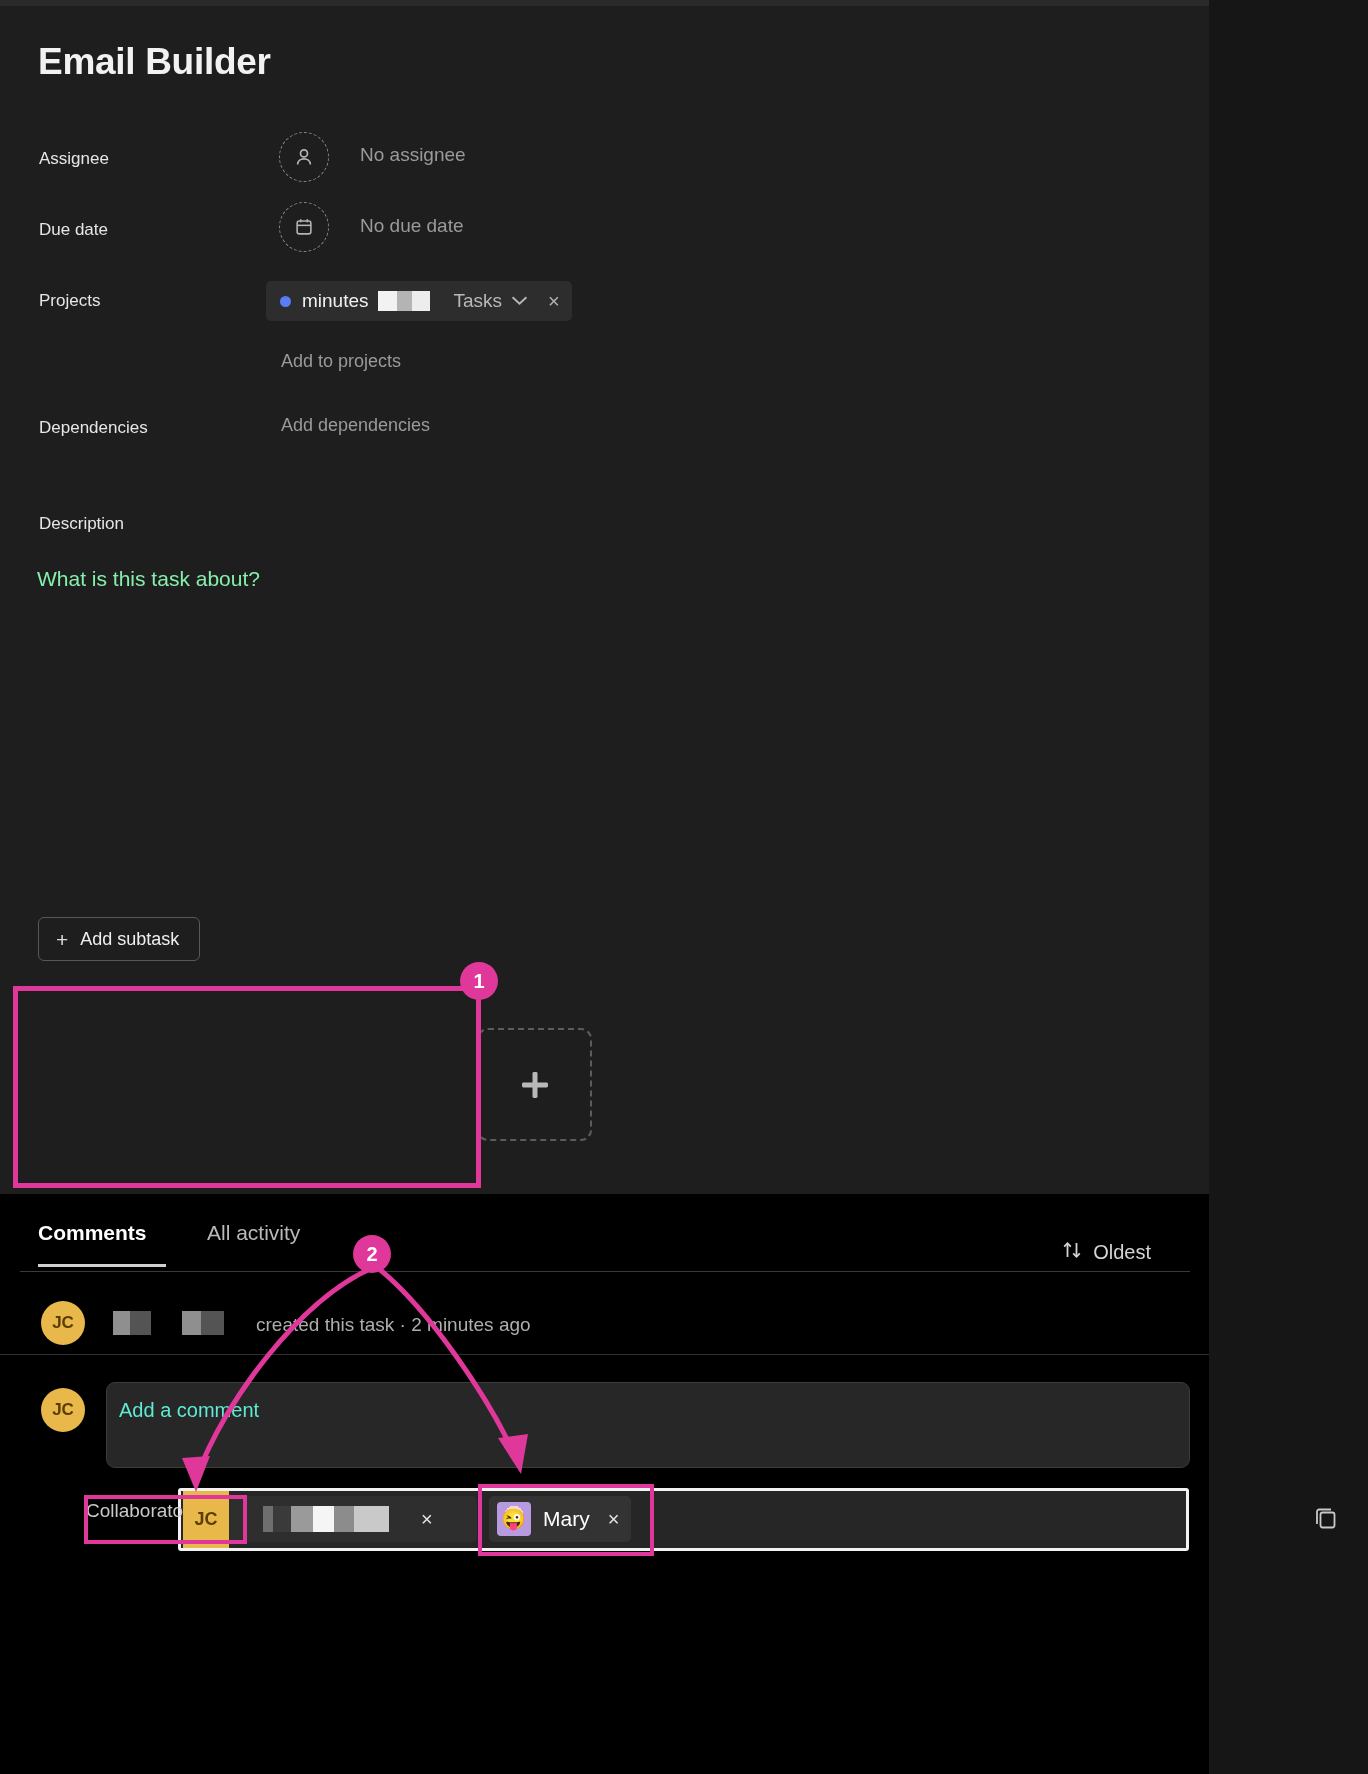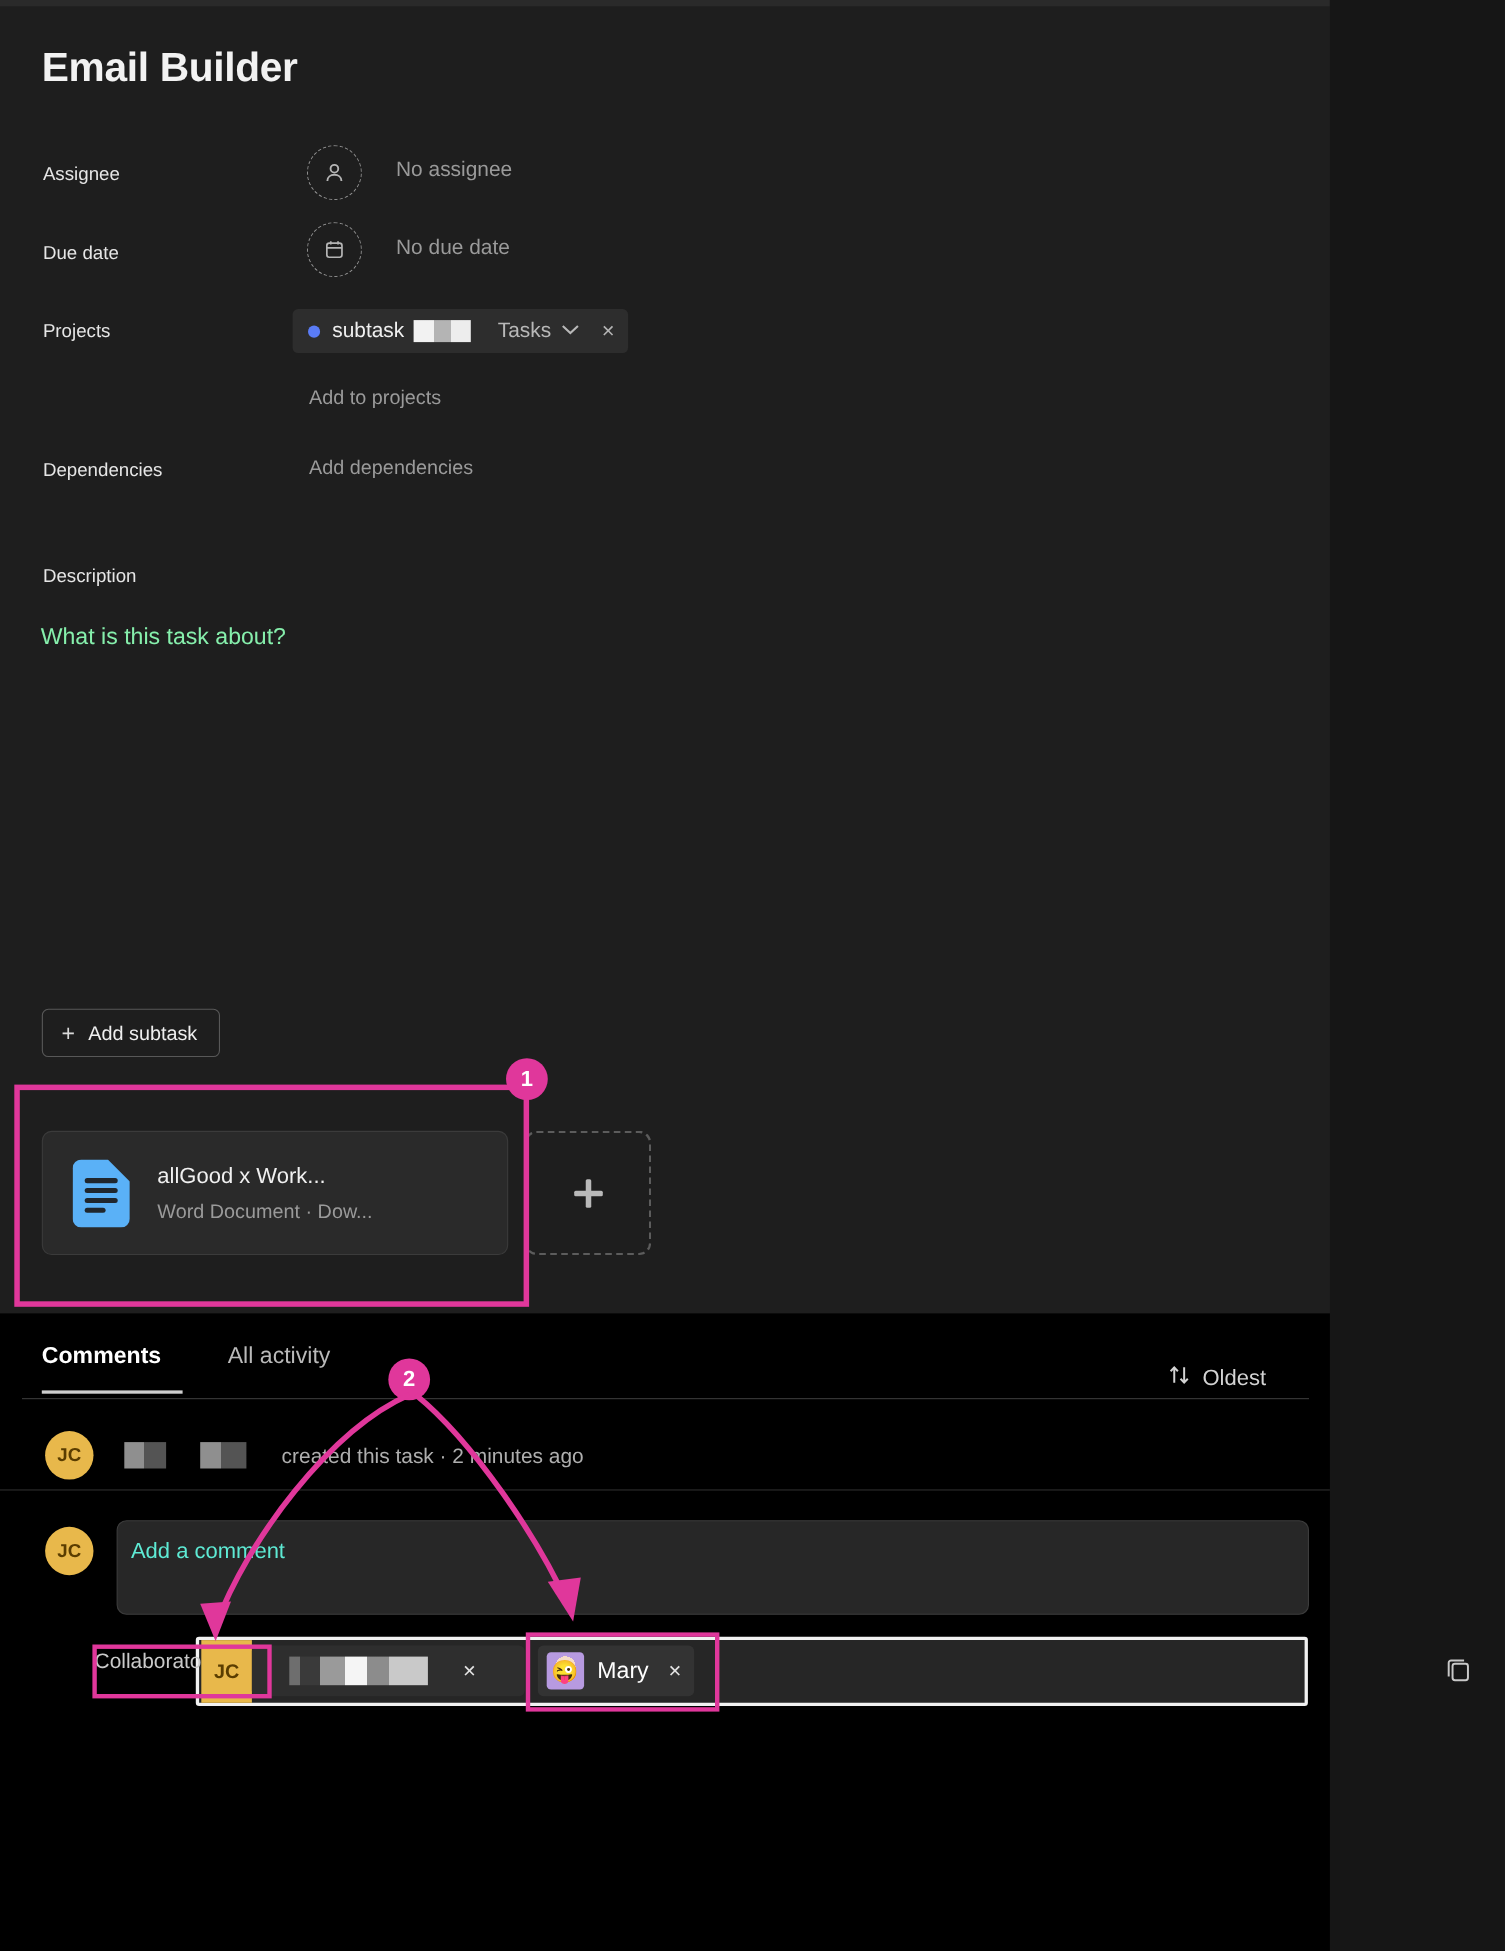--- a/index.html
+++ b/index.html
@@ -430,21 +430,21 @@
         <path d="M4.5 10.2h15"></path>
           <path d="M8.4 3.5v3.4"></path>
           <path d="M15.6 3.5v3.4"></path>
       </svg>
     </div>
     <div class="field-value" style="left:344px; top:209px">No due date</div>
 
     <div class="field-label" style="top:285px">Projects</div>
     <div class="proj-chip">
       <span class="proj-dot"></span>
-      <span class="proj-name">subtask</span>
+      <span class="proj-name">minutes</span>
       <span class="redact" style="width:52px"></span>
       <span class="proj-section">Tasks</span>
       <span class="chev">
         <svg width="17" height="11" viewBox="0 0 17 11" fill="none" stroke="#b8b8b8" stroke-width="1.9">
             <path d="M1.6 2.3 8.5 8.7 15.4 2.3"></path>
           </svg>
       </span>
       <span class="chip-x">×</span>
     </div>
     <div class="linklike" style="left:281px; top:345px">Add to projects</div>
@@ -453,37 +453,20 @@
     <div class="linklike" style="left:281px; top:409px">Add dependencies</div>
 
     <div class="desc-label">Description</div>
     <div class="desc-placeholder">What is this task about?</div>
 
     <button class="add-subtask">
       <span class="plusglyph">+</span>
       <span>Add subtask</span>
     </button>
 
-    <div class="attach-card">
-      <span class="doc-icon">
-        <svg width="52" height="62" viewBox="0 0 52 62">
-          <path d="M0 8a8 8 0 0 1 8-8h24l20 20v34a8 8 0 0 1-8 8H8a8 8 0 0 1-8-8z" fill="#5ab1f7"></path>
-          <g fill="#20272e">
-            <rect x="11" y="17" width="30" height="4.6" rx="2.3"></rect>
-            <rect x="11" y="26" width="30" height="4.6" rx="2.3"></rect>
-            <rect x="11" y="35" width="30" height="4.6" rx="2.3"></rect>
-            <rect x="11" y="44" width="19" height="4.6" rx="2.3"></rect>
-          </g>
-        </svg>
-      </span>
-      <span class="attach-text">
-        <span class="attach-name" style="display:block">allGood x Work...</span>
-        <span class="attach-meta" style="display:block">Word Document · Dow...</span>
-      </span>
-    </div>
 
     <div class="attach-add">
       <svg width="34" height="34" viewBox="0 0 34 34">
         <rect x="14.5" y="4" width="5" height="26" rx="1.4" fill="#b9b9b9"></rect>
         <rect x="4" y="14.5" width="26" height="5" rx="1.4" fill="#b9b9b9"></rect>
       </svg>
     </div>
   </div>
 
   <div class="comments">

